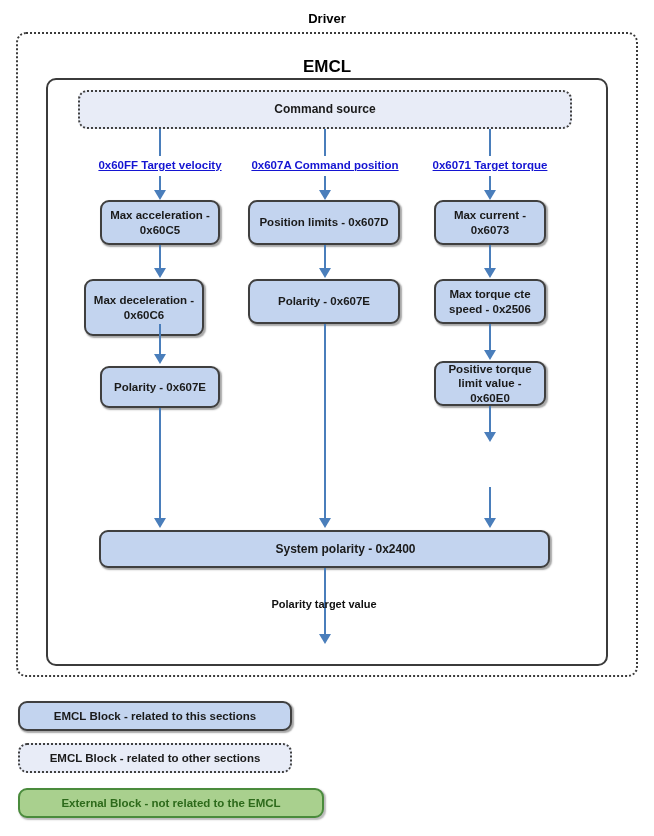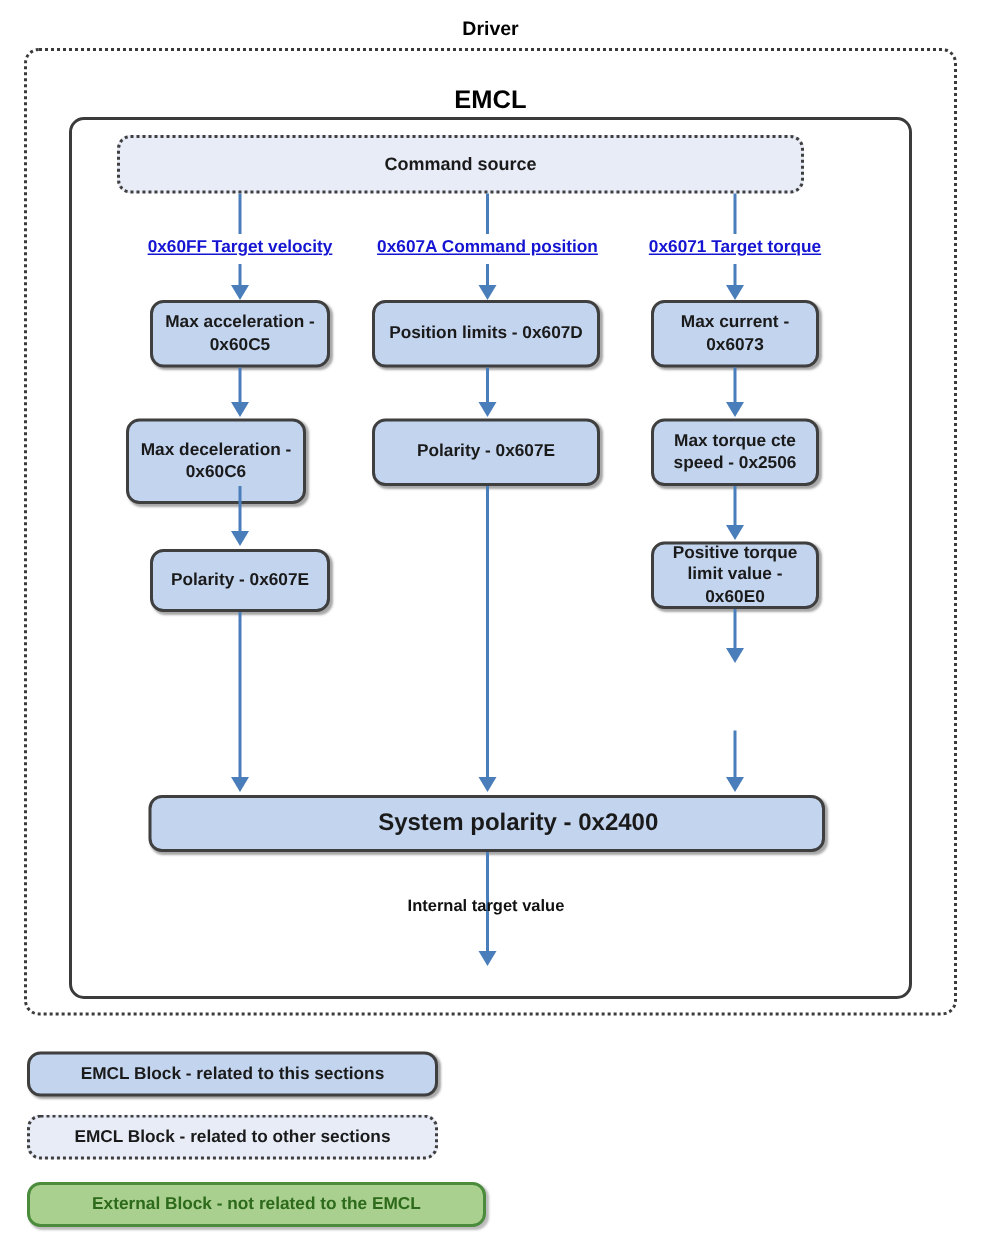--- a/index.html
+++ b/index.html
@@ -129,21 +129,21 @@
 <div id="canvas">
 
   <div class="title" id="driver-title">Driver</div>
 
   <div class="container-dotted" id="driver-box"></div>
 
   <div class="title" id="emcl-title">EMCL</div>
 
   <div class="container-solid" id="emcl-box"></div>
 
-  <div class="block emcl-other" style="left:78px; top:90px; width:458px; height:39px; font-size:12px;">Command source</div>
+  <div class="block emcl-other" style="left:78px; top:90px; width:494px; height:39px; font-size:12px;">Command source</div>
 
   <div class="conn" style="left:159px; top:129px; height:27px;"></div>
   <div class="conn" style="left:324px; top:129px; height:27px;"></div>
   <div class="conn" style="left:489px; top:129px; height:27px;"></div>
 
   <div class="obj-link" style="left:79px; top:159px; width:162px;">0x60FF Target velocity</div>
   <div class="obj-link" style="left:244px; top:159px; width:162px;">0x607A Command position</div>
   <div class="obj-link" style="left:409px; top:159px; width:162px;">0x6071 Target torque</div>
 
   <div class="conn" style="left:159px; top:176px; height:16px;"></div>
@@ -190,25 +190,25 @@
 
   <div class="block emcl-this" style="left:434px; top:361px; width:112px; height:45px;">Positive torque limit value - 0x60E0</div>
 
   <div class="conn" style="left:489px; top:406px; height:28px;"></div>
   <div class="arrowhead" style="left:484px; top:432px;"></div>
 
 
   <div class="conn" style="left:489px; top:487px; height:33px;"></div>
   <div class="arrowhead" style="left:484px; top:518px;"></div>
 
-  <div class="block emcl-this" style="left:99px; top:530px; width:451px; height:38px; font-size:16px;padding-left:48px;">System polarity - 0x2400</div>
+  <div class="block emcl-this" style="left:99px; top:530px; width:451px; height:38px; font-size:12px;padding-left:48px;">System polarity - 0x2400</div>
 
   <div class="conn" style="left:324px; top:568px; height:70px;"></div>
   <div class="arrowhead" style="left:319px; top:634px;"></div>
-  <div class="flow-label" style="left:234px; top:598px; width:180px;">Internal target value</div>
+  <div class="flow-label" style="left:234px; top:598px; width:180px;">Polarity target value</div>
 
   <div class="legend-wrap">
     <div class="block emcl-this" style="left:18px; top:701px; width:274px; height:30px;">EMCL Block - related to this sections</div>
 
     <div class="block emcl-other" style="left:18px; top:743px; width:274px; height:30px;">EMCL Block - related to other sections</div>
 
     <div class="block external" style="left:18px; top:788px; width:306px; height:30px;">External Block - not related to the EMCL</div>
   </div>
 
 </div>

